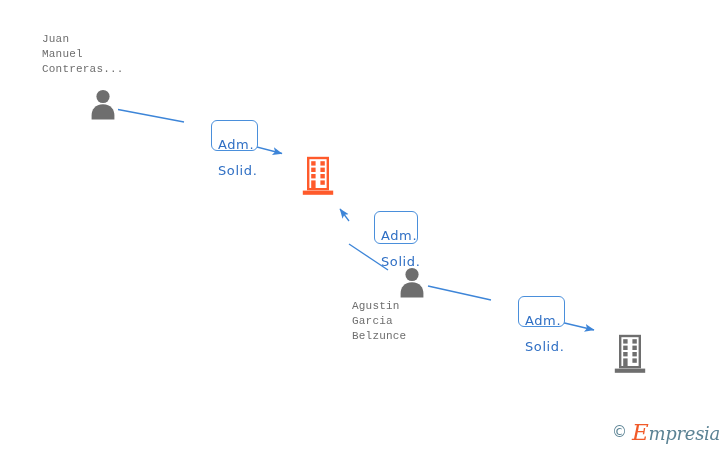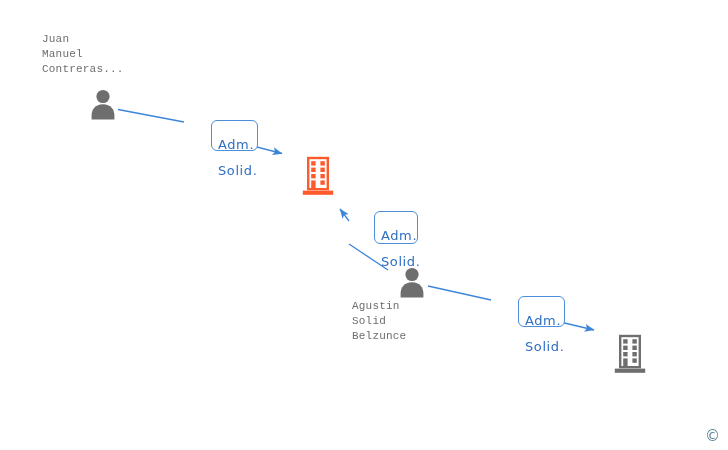--- a/index.html
+++ b/index.html
@@ -182,21 +182,21 @@
     <span>Adm.</span>
     <span>Solid.</span>
   </div>
 
   <svg class="person-icon" style="left:397px; top:266px;" viewBox="0 0 30 32">
     <circle cx="15" cy="8.5" r="6.6" fill="#6e6e6e"></circle>
     <path d="M15 16.2 C7.2 16.2 3.6 21.6 3.6 27.2 L3.6 31.6 L26.4 31.6 L26.4 27.2 C26.4 21.6 22.8 16.2 15 16.2 Z" fill="#6e6e6e"></path>
   </svg>
 
   <div class="node-label" style="left:352px; top:299px; width:120px;">Agustin
-Solid
+Garcia
 Belzunce</div>
 
   <div class="rel-box" style="left:490px; top:296px; width:47px; height:31px;">
     <span>Adm.</span>
     <span>Solid.</span>
   </div>
 
   <svg class="building-icon" style="left:614px; top:334px;" viewBox="0 0 32 40">
     <rect x="5" y="0.8" width="22" height="33.5" fill="#6e6e6e"></rect>
     <rect x="7.4" y="3.2" width="17.2" height="28.8" fill="#ffffff"></rect>
@@ -207,15 +207,16 @@
     <rect x="9.2" y="18.0" width="4.4" height="4.4" fill="#6e6e6e"></rect>
     <rect x="18.4" y="18.0" width="4.4" height="4.4" fill="#6e6e6e"></rect>
     <rect x="9.2" y="24.4" width="4.4" height="7.6" fill="#6e6e6e"></rect>
     <rect x="18.4" y="24.4" width="4.4" height="4.4" fill="#6e6e6e"></rect>
     <rect x="0.8" y="34.6" width="30.4" height="4.2" fill="#6e6e6e"></rect>
   </svg>
 
 
   <div id="footer-logo">
     <span class="copy">©</span>
+    <span class="brand"><span class="cap">E</span><span>mpresia</span></span>
   </div>
 
 </div>
 
 </body></html>

